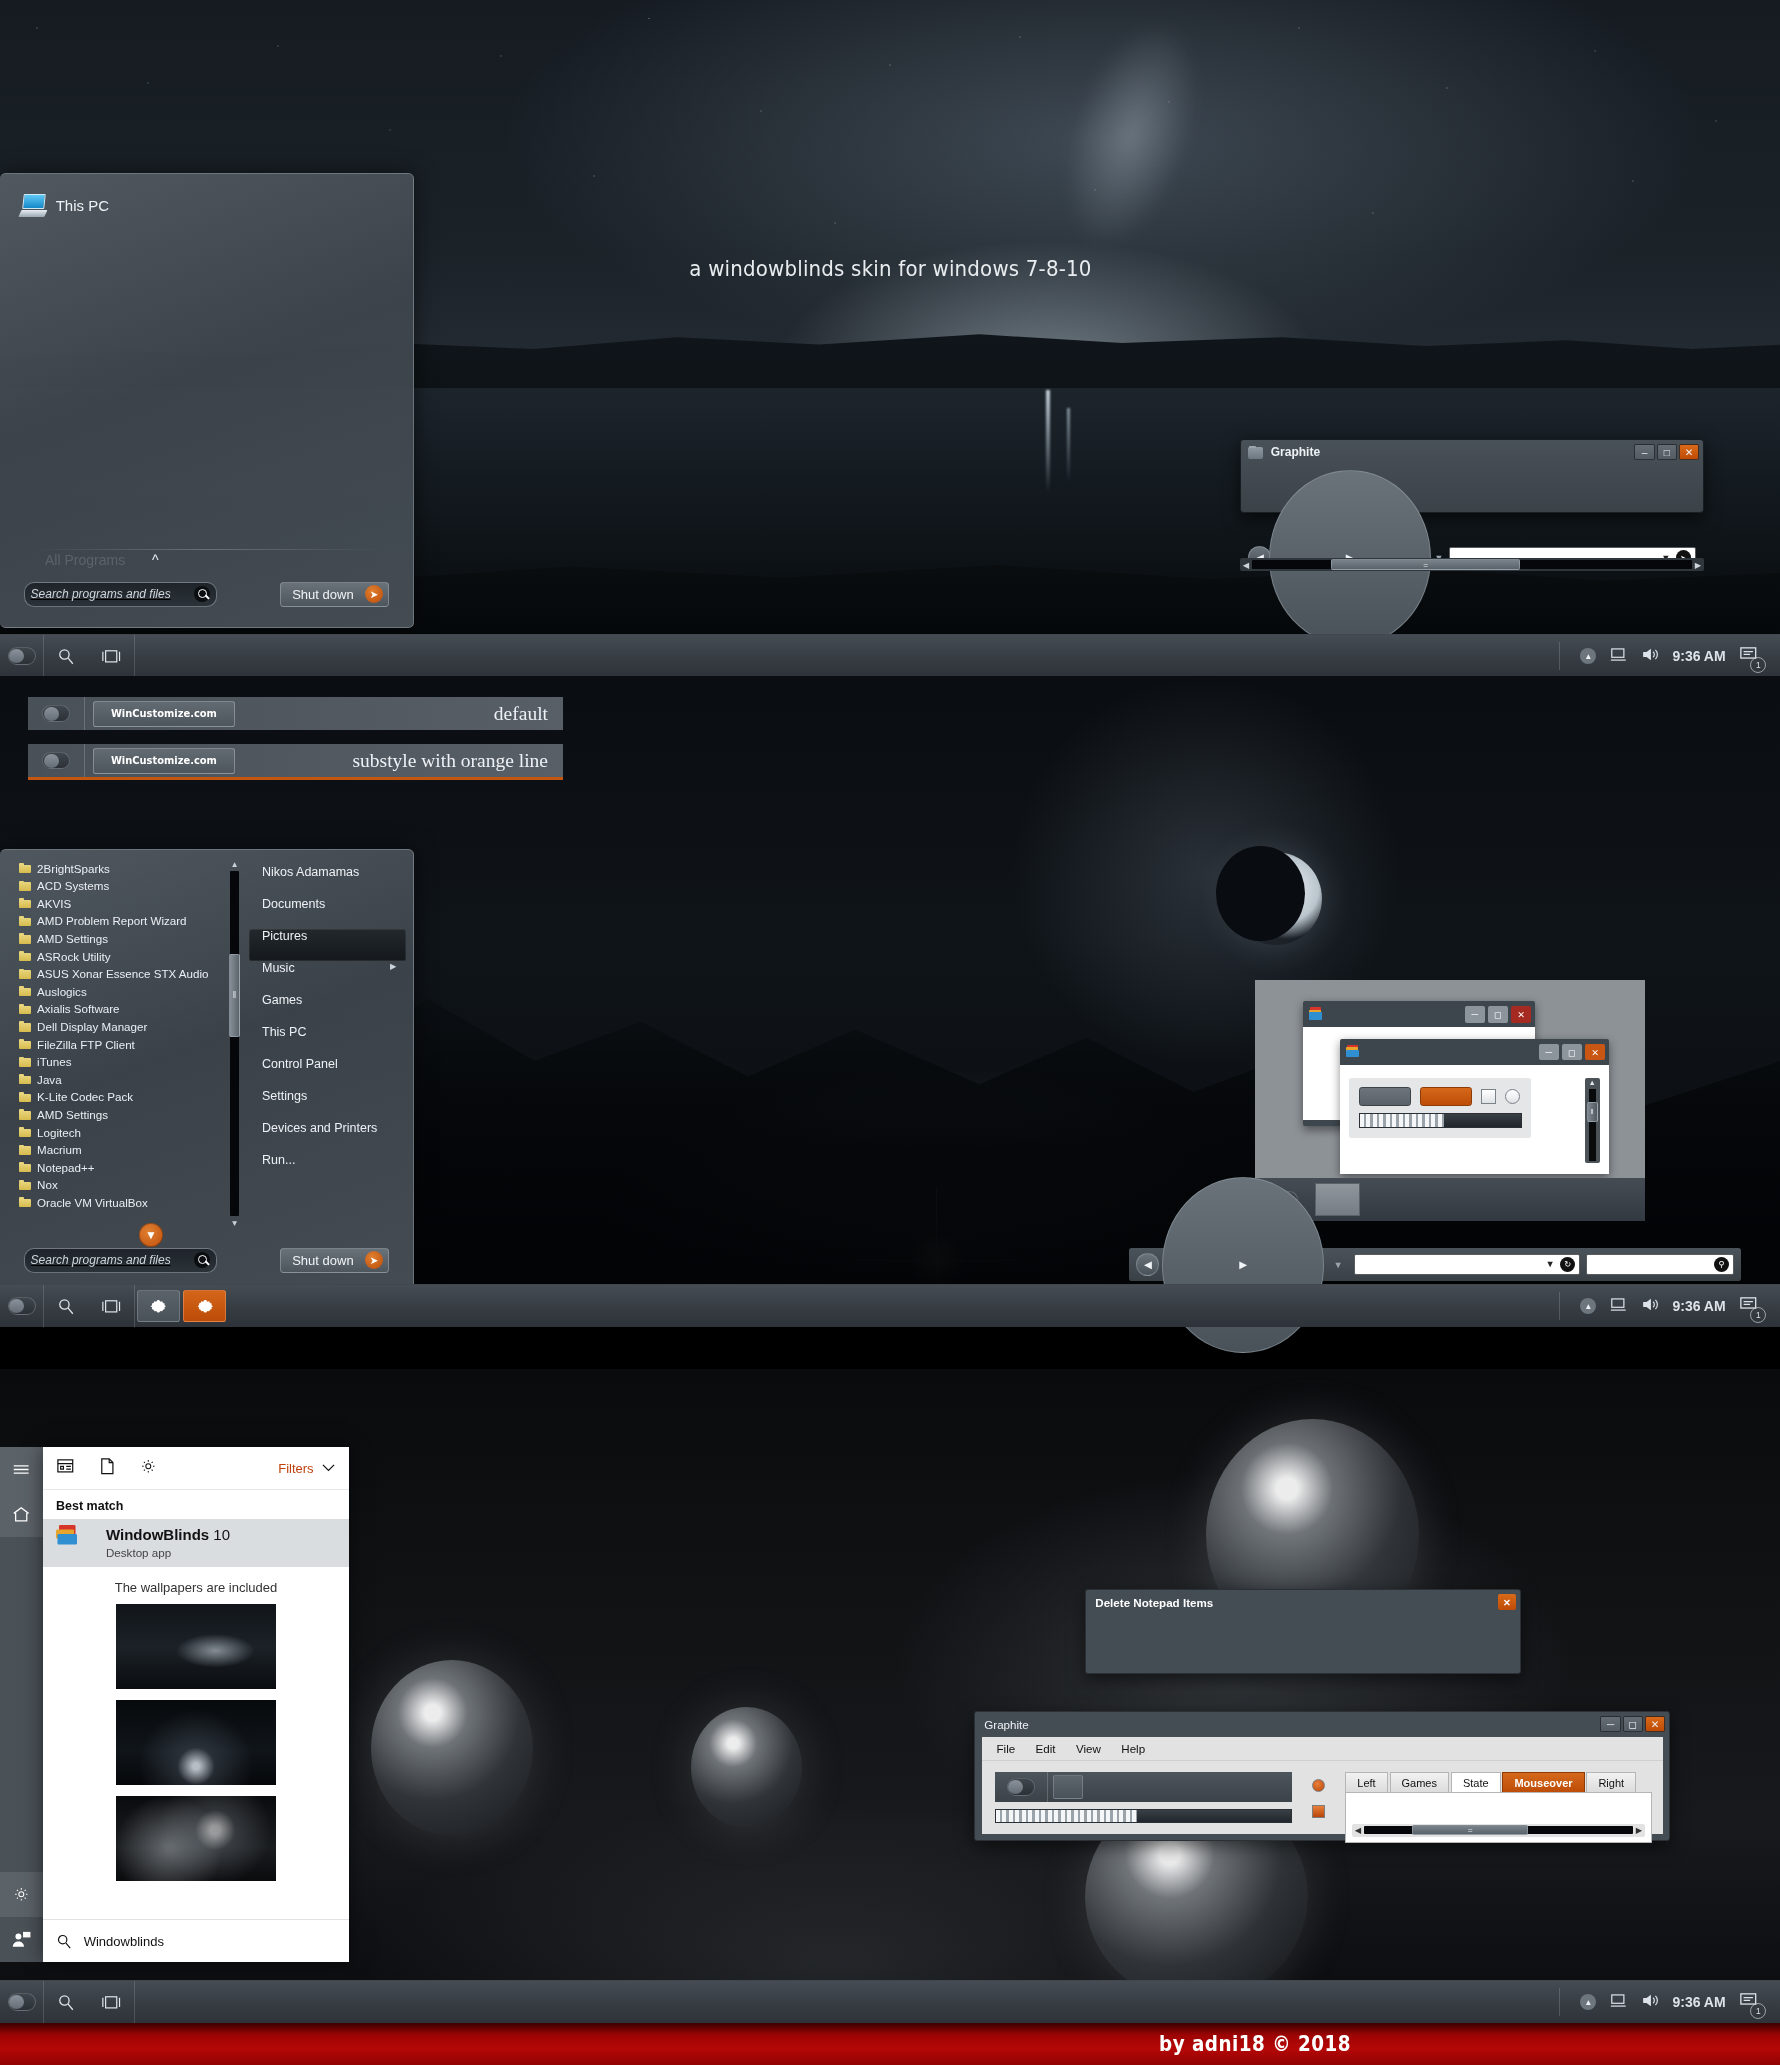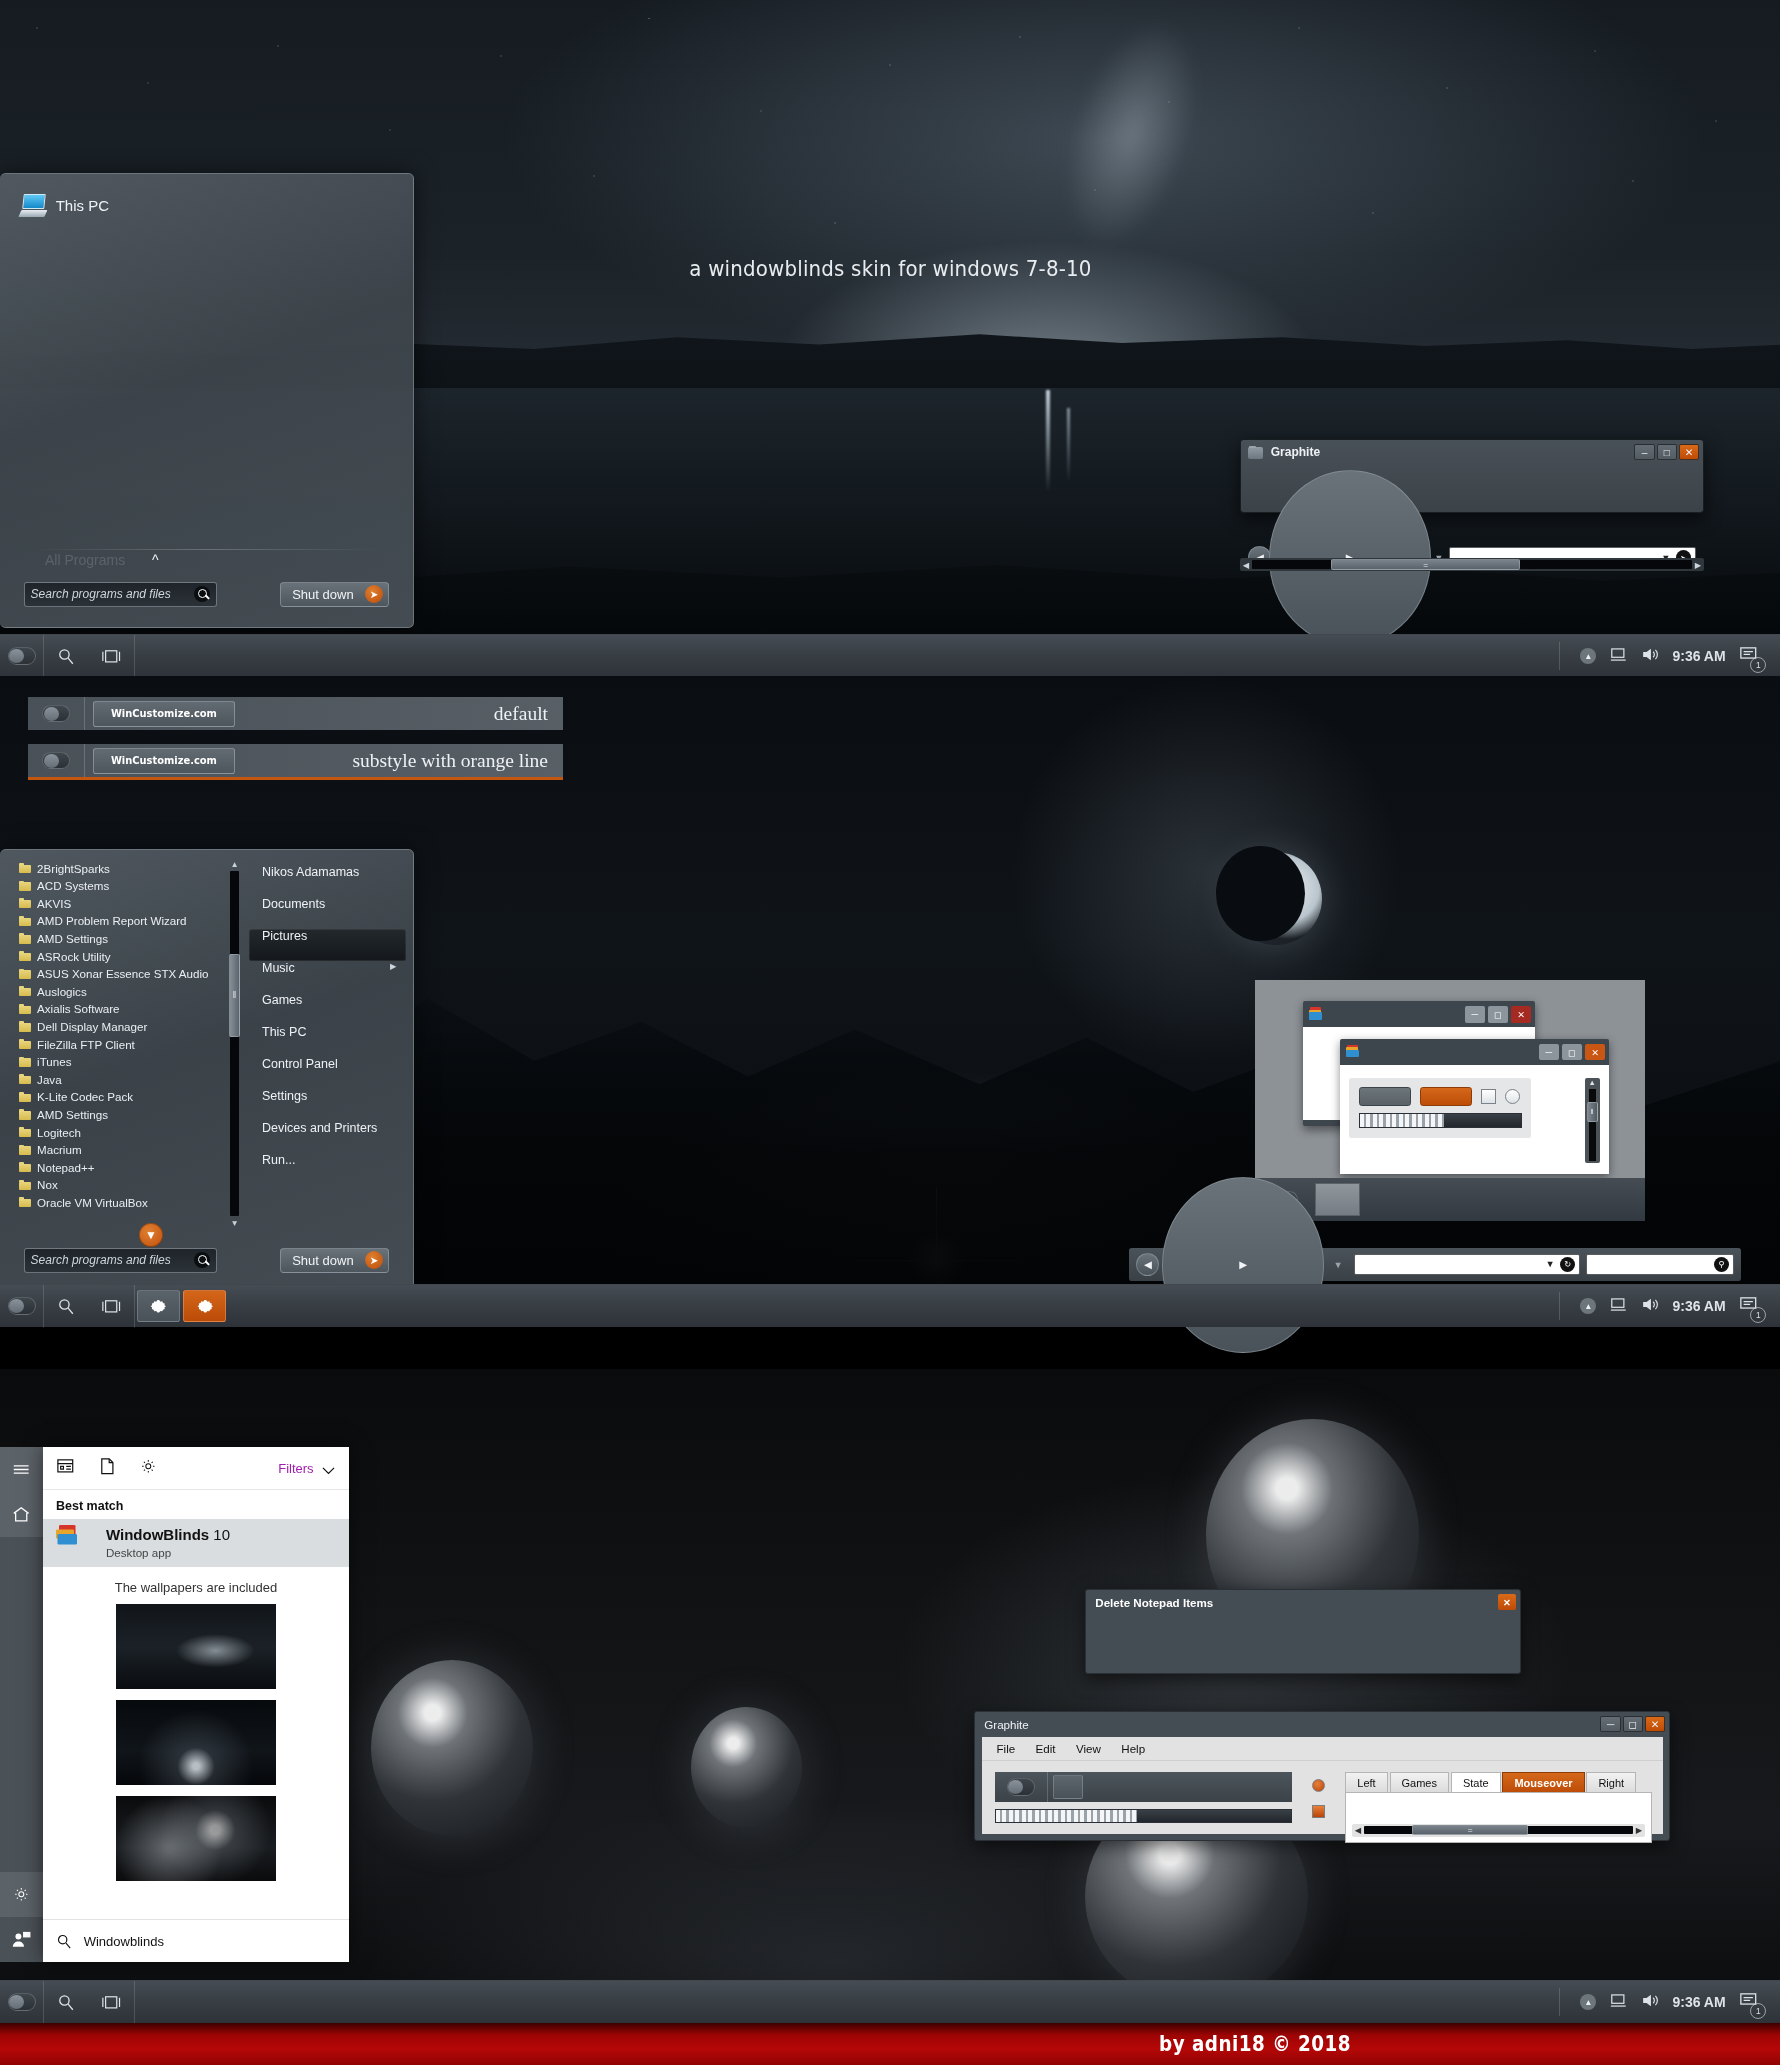--- a/index.html
+++ b/index.html
@@ -89,23 +89,23 @@
     background: linear-gradient(#e8eef2,#9aa8b2); transform: skewX(-24deg); border-radius:0.9px; }
   .sm-pc-label { color:#f0f3f5; font-size:15px; }
   .sm-divider { position:absolute; left:33px; right:33px; top:375px; height:0.9px;
     background: linear-gradient(90deg, rgba(255,255,255,0), rgba(255,255,255,.22), rgba(255,255,255,0)); }
   .all-progs { position:absolute; left:45px; top:378px; font-size:14px; color:rgba(205,212,218,.20); }
   .sm-chev { position:absolute; left:152px; top:378px; color:#eef2f5; font-size:14px; }
   .sm-chev-orange { position:absolute; left:139px; top:373px; width:24px; height:24px; border-radius:50%;
      background: radial-gradient(circle at 40% 35%, #e08030, #c04e0c); color:#fff; font-size:12px;
      display:flex; align-items:center; justify-content:center; box-shadow: inset 0 0 0 0.9px rgba(0,0,0,.3); }
   .sm-search {
-    position:absolute; left:24px; bottom:20.4px; width:193px; height:25px; border-radius:3px;
+    position:absolute; left:24px; bottom:20.4px; width:193px; height:25px; border-radius:10px;
     background: linear-gradient(#1e2429,#2b3238); border:0.9px solid rgba(170,180,190,.55);
-    display:flex; align-items:center; padding: 0 5.6px;
+    display:flex; align-items:center; padding: 0 5.6px; text-decoration: underline;
   }
   .sm-search span { font-style: italic; font-size:12px; color:#cfd6dc; }
   .mag { margin-left:auto; width:16px; height:16px; border-radius:50%;
     background:#0b0e11; position:relative; display:inline-block; }
   .mag::before { content:""; position:absolute; left:3.7px; top:2.8px; width:7.4px; height:7.4px; border:1.5px solid #fff; border-radius:50%; }
   .mag::after { content:""; position:absolute; left:10.2px; top:10.2px; width:4.6px; height:1.5px; background:#fff; transform:rotate(45deg); }
   .shutdown {
     position:absolute; right:24px; bottom:20.4px; height:25px; display:flex; align-items:center;
     border-radius:3.7px; border:0.9px solid rgba(175,185,195,.45);
     background: linear-gradient(#6a7279,#4e565d); padding-left:11px;
@@ -290,21 +290,21 @@
   .b4 { left:1085px; top:1790px; width:223px; height:213px; }
 
   
   .w10rail { position:absolute; left:0; top:1447px; width:43px; height:515px; background:#4a5157; }
   .rail-item { height:45px; display:flex; align-items:center; justify-content:center; color:#fff; }
   .rail-item.lighter { background:#5b6268; }
   .w10panel { position:absolute; left:43px; top:1447px; width:306px; height:515px; background:#fff;
      box-shadow: 0 0 18.6px rgba(0,0,0,.55); display:flex; flex-direction:column; }
   .w10top { height:43px; display:flex; align-items:center; padding:0 13px; gap:24px; border-bottom:0.9px solid #e8e8e8; }
   .w10top .ficon { color:#111; }
-  .w10filters { margin-left:auto; display:flex; align-items:flex-end; gap:7.4px; color:#a21caf; font-size:13px; }
+  .w10filters { margin-left:auto; display:flex; align-items:center; gap:7.4px; color:#c2410c; font-size:13px; }
   .w10best { padding:9.3px 13px 5.6px 13px; font-size:12.5px; font-weight:700; color:#111; }
   .w10match { height:48px; background:#d9dde0; display:flex; align-items:center; padding:0 13px; gap:11px; }
   .w10match .txt .t1 { font-size:15px; color:#111; }
   .w10match .txt .t1 b { font-weight:700; }
   .w10match .txt .t2 { font-size:11.6px; color:#444; }
   .w10wp { text-align:center; font-size:13px; color:#333; padding:13px 0 9.3px 0; }
   .thumbs { display:flex; flex-direction:column; align-items:center; gap:11px; }
   .thumb-img { width:160px; height:85px; border:0; }
   .ti1 { background:
      radial-gradient(ellipse 56px 24px at 62% 55%, rgba(220,232,240,.55), rgba(0,0,0,0) 70%),

